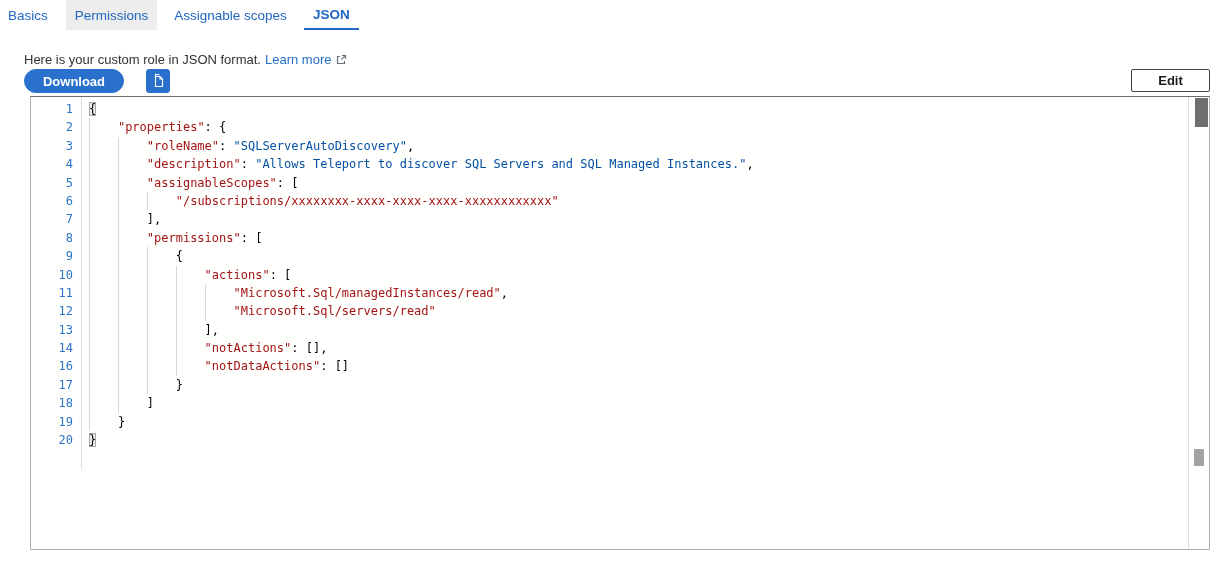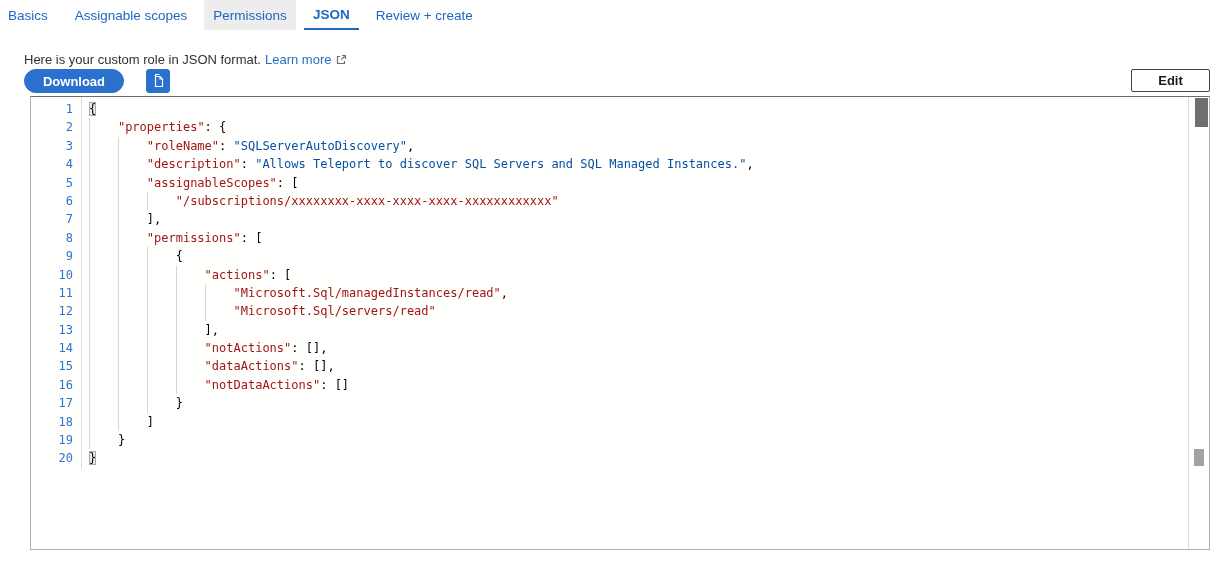--- a/index.html
+++ b/index.html
@@ -42,24 +42,23 @@
   .rail-thumb { position:absolute; top:1px; right:1px; width:13px; height:29px; background:#6f6f6f; cursor:pointer; }
   .cursor-mark { position:absolute; top:352px; right:5px; width:10px; height:17px; background:#a3a3a3; }
 </style>
 </head>
 <body>
 
 <div class="page">
 
   <div class="tabbar">
     <div class="tab first">Basics</div>
+    <div class="tab hovered">Permissions</div>
     <div class="tab">Assignable scopes</div>
-    <div class="tab hovered">Permissions</div>
     <div class="tab active">JSON</div>
-    <div class="tab">Review + create</div>
   </div>
 
   <div class="desc">
     <span>Here is your custom role in JSON format.</span>
     <a>Learn more</a>
     <span class="ext-icon">
       <svg width="11" height="11" viewBox="0 0 11 11" fill="none">
         <path d="M4 2.5 H1.5 V9.5 H8.5 V7" stroke="#68707a" stroke-width="1.2"></path>
         <path d="M6 1.5 H9.5 V5" stroke="#68707a" stroke-width="1.2"></path>
         <path d="M9.3 1.7 L5.3 5.7" stroke="#68707a" stroke-width="1.2"></path>
@@ -131,24 +130,20 @@
         </div>
         <div class="code-line">
           <span class="ln">13</span>
           <span class="code-text"><span class="guide" style="left: 0px;"></span><span class="guide" style="left: 28.92px;"></span><span class="guide" style="left: 57.84px;"></span><span class="guide" style="left: 86.76px;"></span><span class="tok-p">                ],</span></span>
         </div>
         <div class="code-line">
           <span class="ln">14</span>
           <span class="code-text"><span class="guide" style="left: 0px;"></span><span class="guide" style="left: 28.92px;"></span><span class="guide" style="left: 57.84px;"></span><span class="guide" style="left: 86.76px;"></span><span class="tok-p">                </span><span class="tok-k">"notActions"</span><span class="tok-p">: [],</span></span>
         </div>
         <div class="code-line">
-          <span class="ln">15</span>
-          <span class="code-text"><span class="guide" style="left: 0px;"></span><span class="guide" style="left: 28.92px;"></span><span class="guide" style="left: 57.84px;"></span><span class="guide" style="left: 86.76px;"></span><span class="tok-p">                </span><span class="tok-k">"dataActions"</span><span class="tok-p">: [],</span></span>
-        </div>
-        <div class="code-line">
           <span class="ln">16</span>
           <span class="code-text"><span class="guide" style="left: 0px;"></span><span class="guide" style="left: 28.92px;"></span><span class="guide" style="left: 57.84px;"></span><span class="guide" style="left: 86.76px;"></span><span class="tok-p">                </span><span class="tok-k">"notDataActions"</span><span class="tok-p">: []</span></span>
         </div>
         <div class="code-line">
           <span class="ln">17</span>
           <span class="code-text"><span class="guide" style="left: 0px;"></span><span class="guide" style="left: 28.92px;"></span><span class="guide" style="left: 57.84px;"></span><span class="tok-p">            }</span></span>
         </div>
         <div class="code-line">
           <span class="ln">18</span>
           <span class="code-text"><span class="guide" style="left: 0px;"></span><span class="guide" style="left: 28.92px;"></span><span class="tok-p">        ]</span></span>

